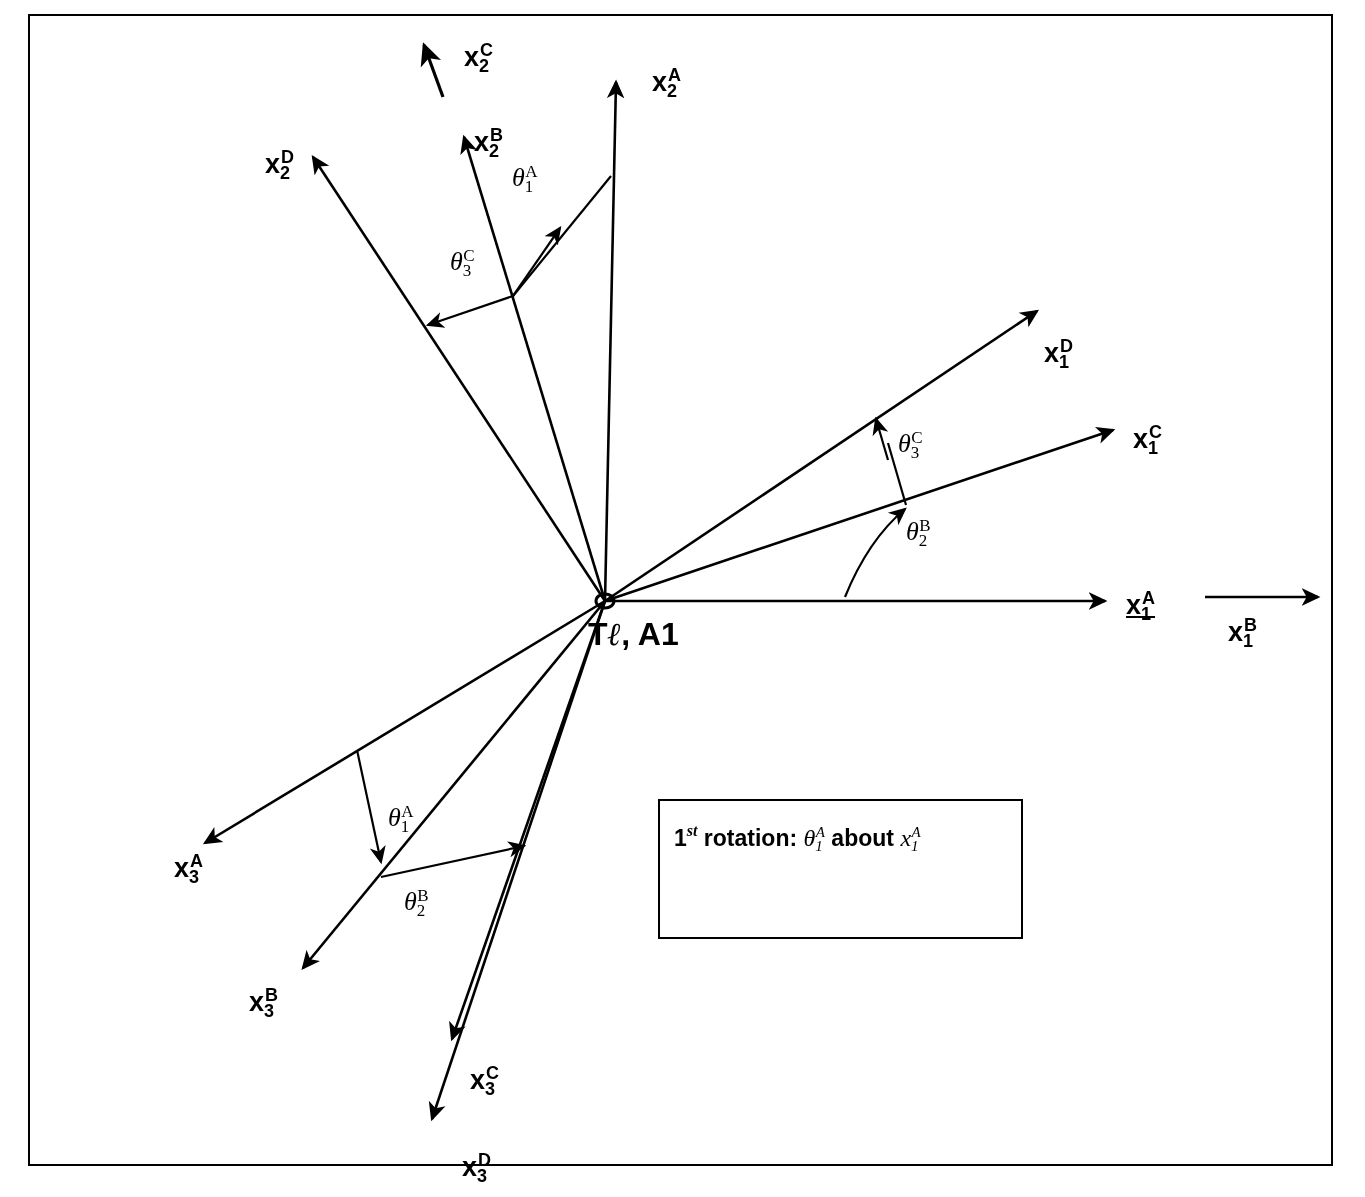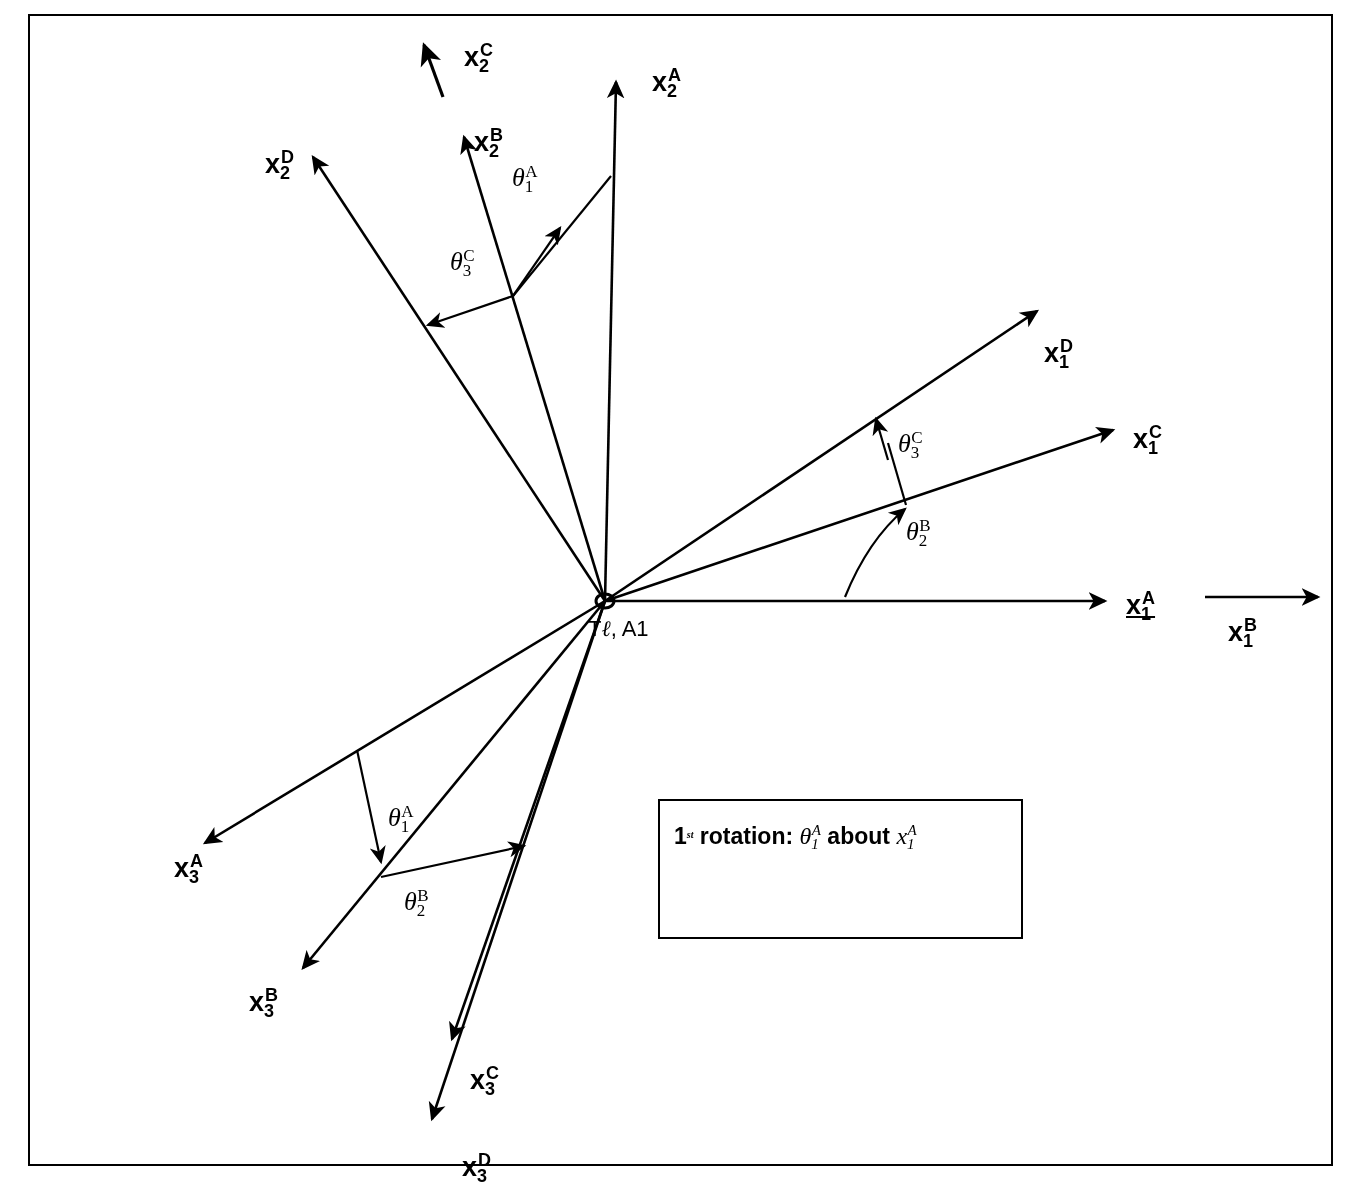--- a/index.html
+++ b/index.html
@@ -64,22 +64,22 @@
     vertical-align: -0.35em;
     font-style: normal;
   }
   .theta-label sup {
     font-size: 17px;
     vertical-align: 0.55em;
     margin-left: -8px;
     font-style: normal;
   }
   #origin-label {
-    font-size: 22px;
-    font-weight: normal;
+    font-size: 32px;
+    font-weight: bold;
   }
   #origin-label .ell {
     font-family: "Liberation Serif", serif;
     font-style: italic;
   }
   #legend-box {
     position: absolute;
     left: 658px;
     top: 799px;
     width: 365px;
@@ -92,21 +92,21 @@
   .legend-line {
     font-family: "Liberation Sans", sans-serif;
     font-weight: bold;
     font-size: 23px;
     line-height: 41px;
     white-space: nowrap;
   }
   .legend-line .ord {
     font-family: "Liberation Serif", serif;
     font-style: italic;
-    font-size: 10px;
+    font-size: 16px;
     vertical-align: 0.6em;
     font-weight: bold;
   }
   .legend-line .math {
     font-family: "Liberation Serif", serif;
     font-style: italic;
     font-size: 24px;
     font-weight: normal;
   }
   .legend-line .math sub {

